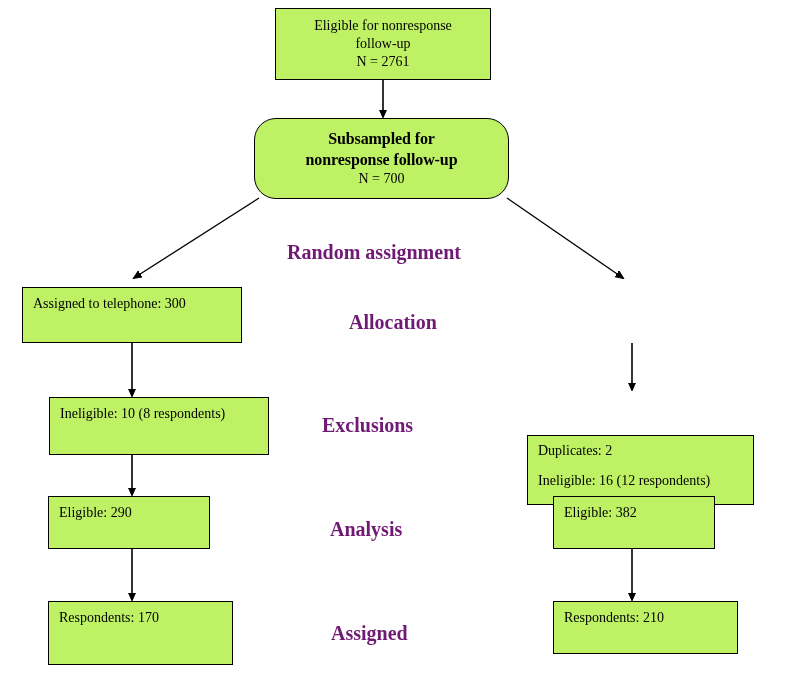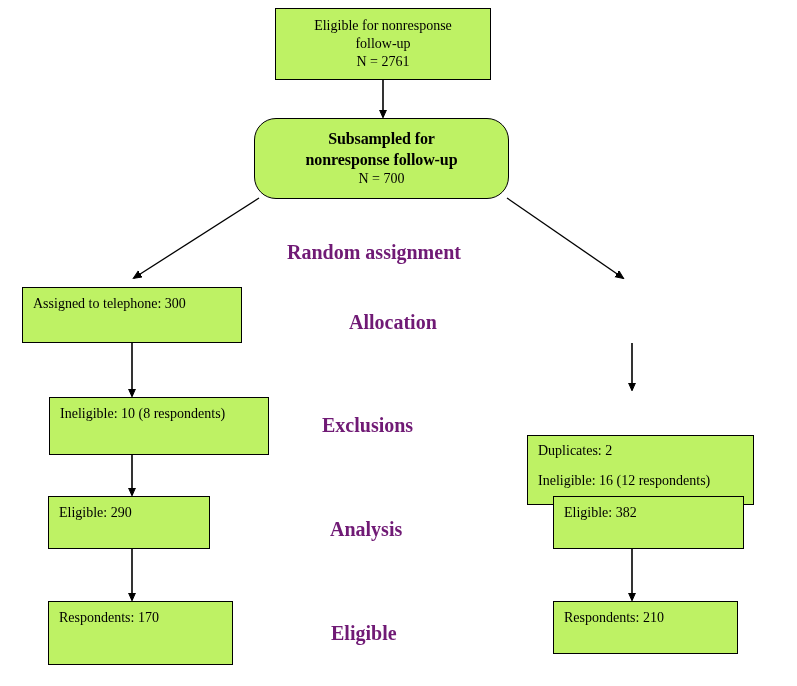--- a/index.html
+++ b/index.html
@@ -101,21 +101,21 @@
   </div>
 
   <div class="stage-label" style="left:287px; top:241px;">Random assignment</div>
 
   <div class="stage-label" style="left:325px; top:311px;margin-left:24px;">Allocation</div>
 
   <div class="stage-label" style="left:322px; top:414px;">Exclusions</div>
 
   <div class="stage-label" style="left:330px; top:518px;">Analysis</div>
 
-  <div class="stage-label" style="left:331px; top:622px;">Eligible</div>
+  <div class="stage-label" style="left:331px; top:622px;">Assigned</div>
 
   <div class="node lefttop" style="left:22px; top:287px; width:220px; height:56px;">
     <span class="ln">Assigned to telephone: 300</span>
   </div>
 
   <div class="node lefttop" style="left:22px; top:397px; width:220px; height:58px;margin-left:27px;">
     <span class="ln">Ineligible: 10 (8 respondents)</span>
   </div>
 
   <div class="node lefttop" style="left:48px; top:496px; width:162px; height:53px;">
@@ -126,21 +126,21 @@
     <span class="ln">Respondents: 170</span>
   </div>
 
 
   <div class="node lefttop" style="left:527px; top:391px; width:227px; height:70px; padding-top:6px;margin-top:44px;">
     <span class="ln">Duplicates: 2</span>
     <span class="ln spacer"></span>
     <span class="ln">Ineligible: 16 (12 respondents)</span>
   </div>
 
-  <div class="node lefttop" style="left:553px; top:496px; width:191px; height:53px;">
+  <div class="node lefttop" style="left:553px; top:496px; width:162px; height:53px;">
     <span class="ln">Eligible: 382</span>
   </div>
 
   <div class="node lefttop" style="left:553px; top:601px; width:185px; height:53px;">
     <span class="ln">Respondents: 210</span>
   </div>
 
 </div>
 
 </body></html>

